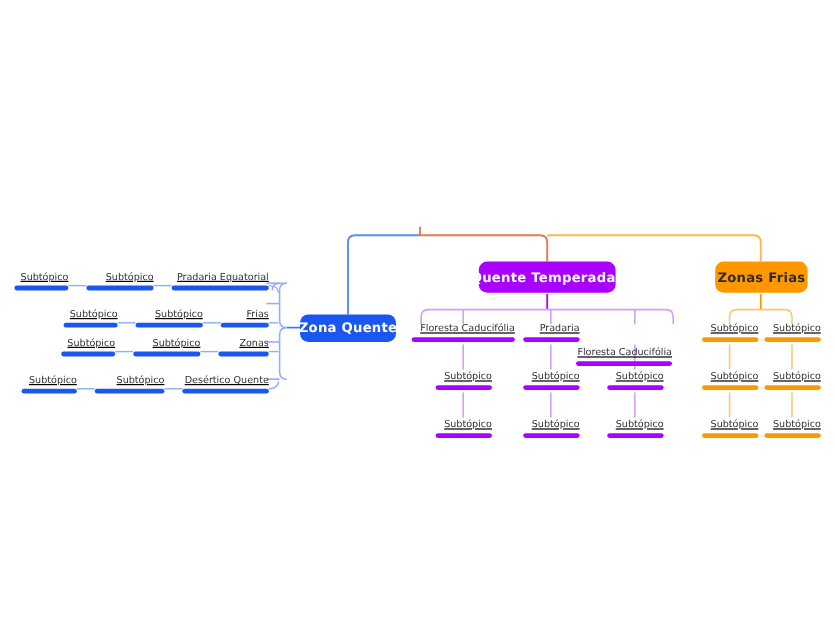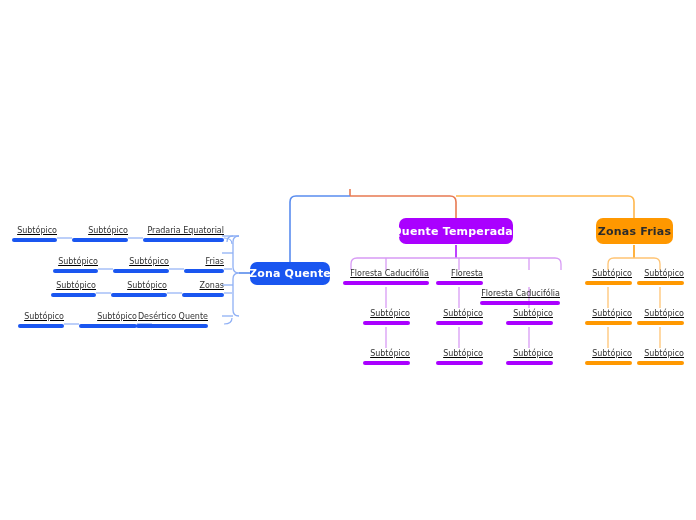--- a/index.html
+++ b/index.html
@@ -184,21 +184,21 @@
   </div>
   <div class="leaf" style="left:111px; top:281px; width:56px;">
     <div class="leaf-text">Subtópico</div>
     <div class="leaf-bar" style="background:#1a56f0;"></div>
   </div>
   <div class="leaf" style="left:51px; top:281px; width:45px;">
     <div class="leaf-text">Subtópico</div>
     <div class="leaf-bar" style="background:#1a56f0;"></div>
   </div>
 
-  <div class="leaf" style="left:136px; top:312px; width:72px;">
+  <div class="leaf" style="left:152px; top:312px; width:72px;">
     <div class="leaf-text">Desértico Quente</div>
     <div class="leaf-bar" style="background:#1a56f0;"></div>
   </div>
   <div class="leaf" style="left:79px; top:312px; width:58px;">
     <div class="leaf-text">Subtópico</div>
     <div class="leaf-bar" style="background:#1a56f0;"></div>
   </div>
   <div class="leaf" style="left:18px; top:312px; width:46px;">
     <div class="leaf-text">Subtópico</div>
     <div class="leaf-bar" style="background:#1a56f0;"></div>
@@ -211,21 +211,21 @@
   <div class="leaf" style="left:363px; top:309px; width:47px;">
     <div class="leaf-text">Subtópico</div>
     <div class="leaf-bar" style="background:#aa00ff;"></div>
   </div>
   <div class="leaf" style="left:363px; top:349px; width:47px;">
     <div class="leaf-text">Subtópico</div>
     <div class="leaf-bar" style="background:#aa00ff;"></div>
   </div>
 
   <div class="leaf" style="left:436px; top:269px; width:47px;">
-    <div class="leaf-text">Floresta</div>
+    <div class="leaf-text">Pradaria</div>
     <div class="leaf-bar" style="background:#aa00ff;"></div>
   </div>
   <div class="leaf" style="left:436px; top:309px; width:47px;">
     <div class="leaf-text">Subtópico</div>
     <div class="leaf-bar" style="background:#aa00ff;"></div>
   </div>
   <div class="leaf" style="left:436px; top:349px; width:47px;">
     <div class="leaf-text">Subtópico</div>
     <div class="leaf-bar" style="background:#aa00ff;"></div>
   </div>

